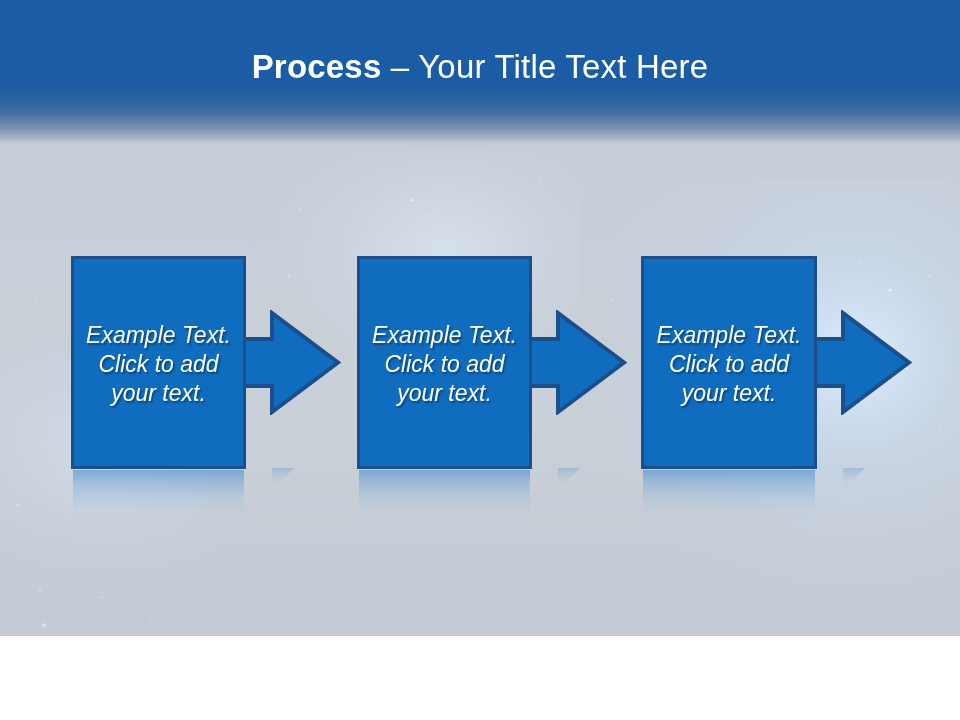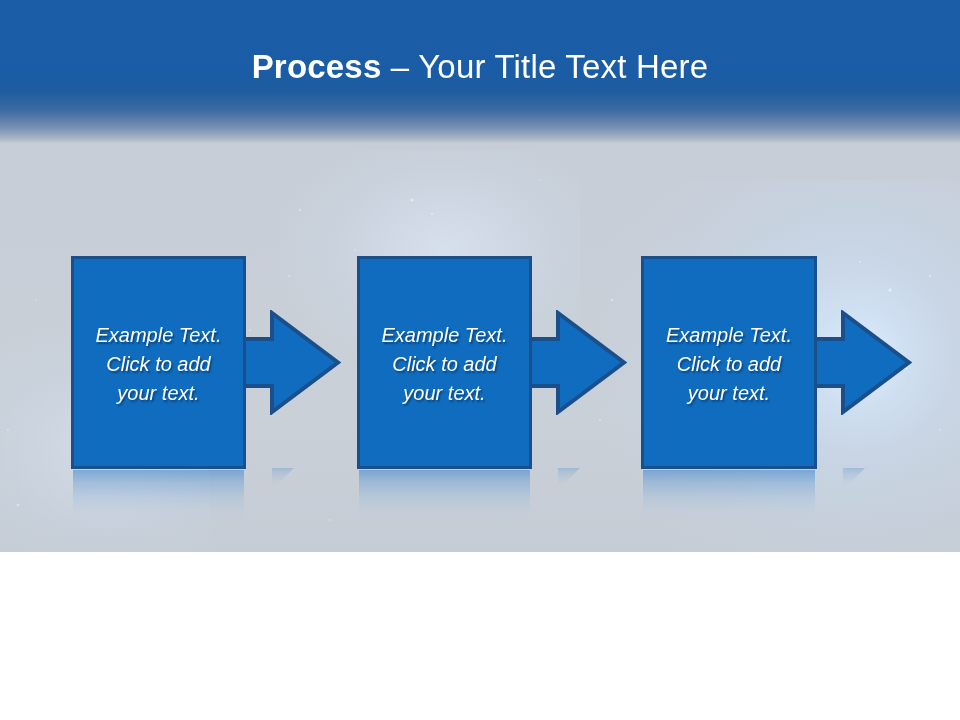--- a/index.html
+++ b/index.html
@@ -3,21 +3,21 @@
 <meta charset="utf-8">
 <style>
   html, body {
     margin: 0;
     padding: 0;
     background: #ffffff;
   }
   .slide {
     position: relative;
     width: 960px;
-    height: 552px;
+    height: 636px;
     overflow: hidden;
     font-family: "Liberation Sans", sans-serif;
     background: #c6cdd6;
   }
 
   
   .bg-base {
     position: absolute;
     inset: 0;
     background:
@@ -174,21 +174,21 @@
     background: #0f6cbe;
     border: 3px solid #1b4f8c;
     z-index: 3;
     display: flex;
     align-items: center;
     justify-content: center;
   }
   .step-text {
     color: #ffffff;
     font-style: italic;
-    font-size: 20px;
+    font-size: 23px;
     line-height: 29px;
     text-align: center;
     text-shadow: 1.5px 1.5px 1.6px rgba(10,40,75,0.55);
     padding: 0 8px;
     margin-top: 4px;
   }
 
   
   .step-arrow {
     position: absolute;

